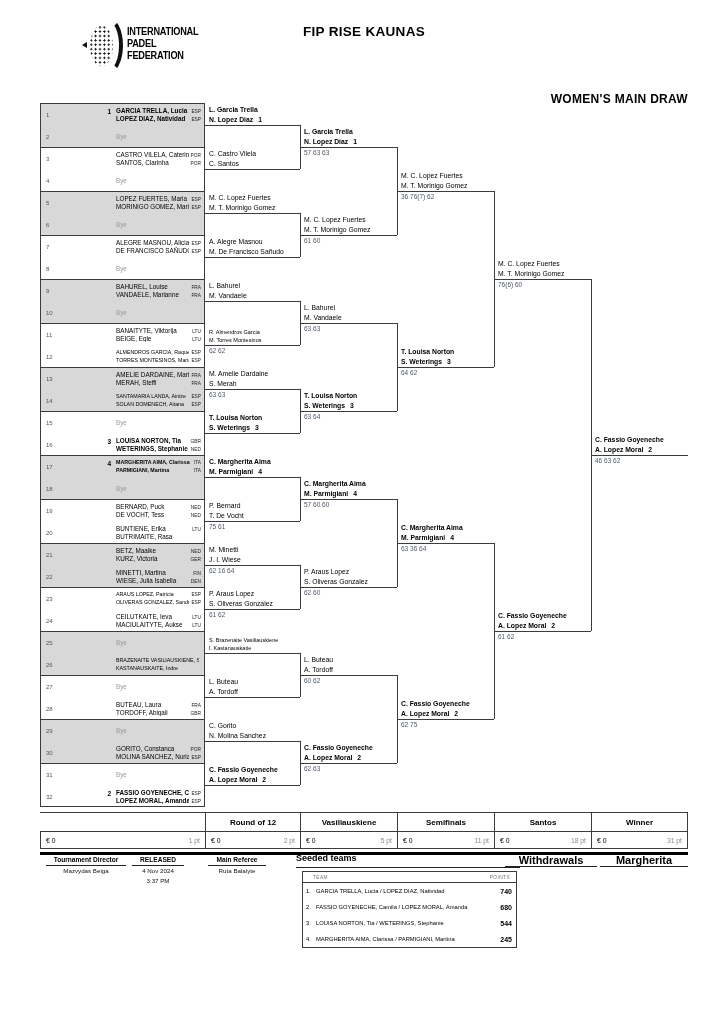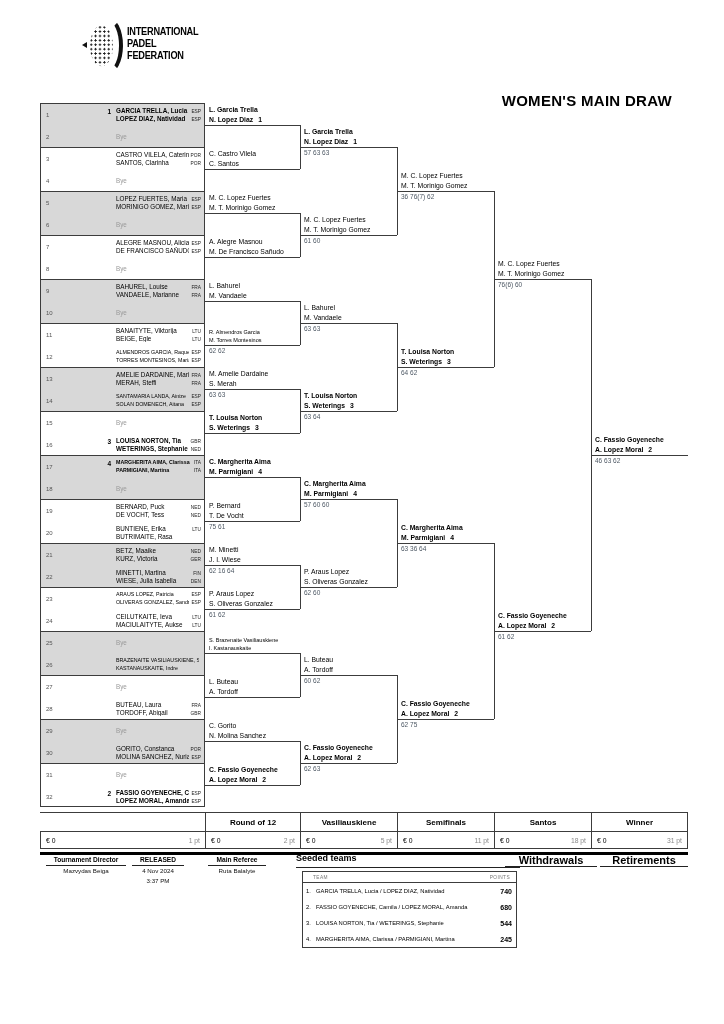--- a/index.html
+++ b/index.html
@@ -14,21 +14,21 @@
   .logo-arc { position:absolute; left:93px; top:17px; width:30px; height:57px;
     border:4.6px solid transparent; border-right-color:#111; border-radius:50%; }
   .logo-arrow { position:absolute; left:82px; top:42px; width:0; height:0;
     border-top:3.5px solid transparent; border-bottom:3.5px solid transparent; border-right:5px solid #111; }
   .org { position:absolute; left:127px; top:25px; font-size:11.5px; font-weight:700;
          line-height:12px; letter-spacing:-0.3px; transform:scaleX(.8); transform-origin:0 0; }
   .evt { position:absolute; left:40px; width:648px; text-align:center; }
   .evt-title { top:24px; font-size:13.5px; font-weight:700; letter-spacing:.3px; }
   .evt-loc   { top:41px; font-size:7.2px; color:#111; }
   .evt-dates { top:51px; font-size:7.2px; color:#111; }
-  .draw-title { position:absolute; right:52px; top:92px; font-size:15px; font-weight:700; letter-spacing:.3px; }
+  .draw-title { position:absolute; right:36px; top:92px; font-size:12px; font-weight:700; letter-spacing:.3px; }
 
   
   .r32table { position:absolute; border:1px solid #3c3c3c; }
   .row { position:absolute; left:0; width:100%; height:22px; }
   .row.shaded { background:#d8d8d8; }
   .pairline { position:absolute; left:0; width:100%; height:0; border-top:1px solid #3c3c3c; }
   .rno { position:absolute; left:5px; top:7.5px; font-size:6px; color:#555; }
   .rseed { position:absolute; left:56px; top:3.5px; width:14px; text-align:right; font-size:6.5px; font-weight:700; }
   .rnames { position:absolute; left:75px; top:2.5px; right:3px; }
   .pline { display:flex; align-items:baseline; height:8.5px; }
@@ -82,20 +82,21 @@
 <div class="page">
 
   <div class="logo-ball"></div>
   <div class="logo-arc"></div>
   <div class="logo-arrow"></div>
   <div class="org">
     <div>INTERNATIONAL</div>
     <div>PADEL</div>
     <div>FEDERATION</div>
   </div>
+  <div class="evt evt-title" style="position:absolute;top:24px;">FIP RISE KAUNAS</div>
   <div class="draw-title">WOMEN'S MAIN DRAW</div>
 
   <div id="bracket">
       <div class="r32table" style="left: 40px; top: 103px; width: 165px; height: 704px; position: absolute;">
         <div class="row shaded" style="top: 0px;">
           <div class="rno">1</div>
           <div class="rseed">1</div>
           <div class="rnames bold">
             <div class="pline">
               <div class="pname">GARCIA TRELLA, Lucia</div>
@@ -689,16 +690,16 @@
         <div class="st-row">
           <div class="st-no">4.</div>
           <div class="st-team">MARGHERITA AIMA, Clarissa / PARMIGIANI, Martina</div>
           <div class="st-pts">245</div>
         </div>
       </div>
   </div>
 
   <div class="wd-h" style="left:505px;top:854px;width:92px;">Withdrawals</div>
   <div class="wd-line" style="left:505px;top:866px;width:92px;"></div>
-  <div class="wd-h" style="left:600px;top:854px;width:88px;">Retirements</div>
+  <div class="wd-h" style="left:600px;top:854px;width:88px;">Margherita</div>
   <div class="wd-line" style="left:600px;top:866px;width:88px;"></div>
 
 </div>
 
 </body></html>

